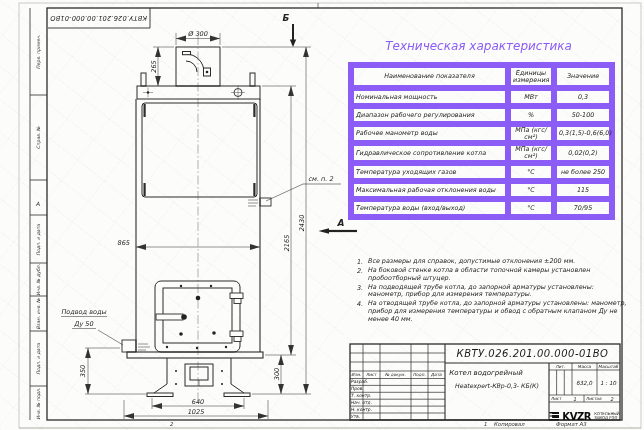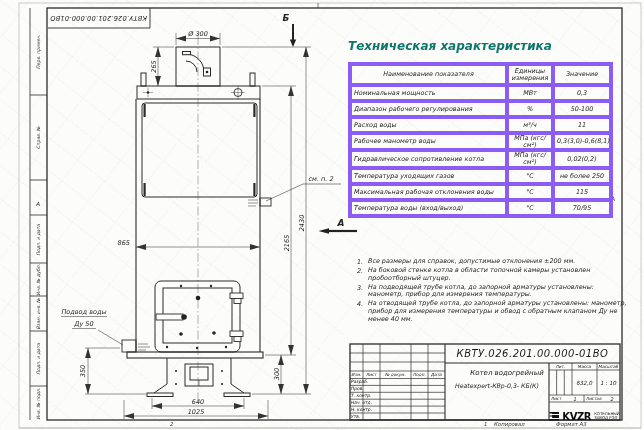--- a/index.html
+++ b/index.html
@@ -12,23 +12,23 @@
   svg text{font-family:"DejaVu Sans",sans-serif;font-style:italic;fill:#222;}
   .abs{position:absolute;box-sizing:border-box;}
   
   #stamp{left:48px;top:8px;width:102px;height:20px;display:flex;align-items:center;justify-content:center;}
   #stamp span{transform:rotate(180deg);font-size:6.6px;font-style:italic;letter-spacing:.2px;white-space:nowrap;color:#222;}
   
   .mlabel{left:30px;width:17px;display:flex;align-items:center;justify-content:center;overflow:hidden;}
   .mlabel span{transform:rotate(-90deg);font-size:4.6px;font-style:italic;white-space:nowrap;color:#333;}
   .zone{font-size:6px;font-style:italic;color:#333;}
   
-  #spec-title{left:348px;top:39px;width:261px;font-size:12px;font-style:italic;font-weight:700;color:#0f766e;}
+  #spec-title{left:348px;top:39px;width:261px;text-align:center;font-size:12px;font-style:italic;font-weight:400;color:#8b5cf6;}
   table.spec{position:absolute;left:348px;top:62px;width:261px;border-collapse:collapse;table-layout:fixed;}
-  table.spec td,table.spec th{border:4px solid #8b5cf6;font-size:6.4px;font-style:italic;font-weight:normal;color:#1d1d1d;padding:0 2px;height:12px;line-height:1.05;}
+  table.spec td,table.spec th{border:6px solid #8b5cf6;font-size:6.4px;font-style:italic;font-weight:normal;color:#1d1d1d;padding:0 2px;height:12px;line-height:1.05;}
   table.spec th{text-align:center;height:17px;}
   td.c{text-align:center;margin-left:48px;}
   
   #notes{left:357px;top:258px;width:274px;}
   .note{display:flex;margin-bottom:1px;}
   .note .n{width:11px;flex:0 0 11px;font-size:6.4px;font-style:italic;color:#1d1d1d;}
   .note .t{flex:1;font-size:6.4px;font-style:italic;color:#1d1d1d;line-height:1.22;}
   
   .tb{position:absolute;font-style:italic;color:#1b1b1b;display:flex;align-items:center;justify-content:center;overflow:hidden;}
   .tbl{justify-content:flex-start;}
@@ -316,28 +316,23 @@
           <td>Номинальная мощность</td>
           <td class="c">МВт</td>
           <td class="c">0,3</td>
         </tr>
     <tr>
           <td>Диапазон рабочего регулирования</td>
           <td class="c">%</td>
           <td class="c">50-100</td>
         </tr>
     <tr>
-          <td>Расход воды</td>
-          <td class="c">м³/ч</td>
-          <td class="c">11</td>
-        </tr>
-    <tr>
           <td>Рабочее манометр воды</td>
           <td class="c">МПа (кгс/см²)</td>
-          <td class="c">0,3(3,0)-0,6(8,1)</td>
+          <td class="c">0,3(1,5)-0,6(6,0)</td>
         </tr>
     <tr>
           <td>Гидравлическое сопротивление котла</td>
           <td class="c">МПа (кгс/см²)</td>
           <td class="c">0,02(0,2)</td>
         </tr>
     <tr>
           <td>Температура уходящих газов</td>
           <td class="c">°С</td>
           <td class="c">не более 250</td>
@@ -382,21 +377,21 @@
   <div class="tb" style="left:411px;top:371px;width:17px;height:7.5px;font-size:4.2px">Подп.</div>
   <div class="tb" style="left:428px;top:371px;width:17px;height:7.5px;font-size:4.2px">Дата</div>
 
   <div class="tb tbl" style="left:351px;top:378.5px;width:29px;height:6.9px;font-size:4.4px">Разраб.</div>
   <div class="tb tbl" style="left:351px;top:385.4px;width:29px;height:6.9px;font-size:4.4px">Пров.</div>
   <div class="tb tbl" style="left:351px;top:392.3px;width:29px;height:6.9px;font-size:4.4px">Т. контр.</div>
   <div class="tb tbl" style="left:351px;top:399.2px;width:29px;height:6.9px;font-size:4.4px">Нач. отд.</div>
   <div class="tb tbl" style="left:351px;top:406.1px;width:29px;height:6.9px;font-size:4.4px">Н. контр.</div>
   <div class="tb tbl" style="left:351px;top:413px;width:29px;height:7px;font-size:4.4px">Утв.</div>
 
-  <div class="tb" style="left:445px;top:366px;width:124px;height:13px;font-size:7px">Котел водогрейный</div>
+  <div class="tb" style="left:424px;top:366px;width:124px;height:13px;font-size:7px">Котел водогрейный</div>
   <div class="tb" style="left:445px;top:379px;width:104px;height:12px;font-size:6.2px">Heatexpert-КВр-0,3- КБ(К)</div>
 
   <div class="tb" style="left:549px;top:363px;width:23px;height:7px;font-size:4.2px">Лит.</div>
   <div class="tb" style="left:572px;top:363px;width:25px;height:7px;font-size:4.2px">Масса</div>
   <div class="tb" style="left:597px;top:363px;width:23px;height:7px;font-size:4.2px">Масштаб</div>
   <div class="tb" style="left:572px;top:370px;width:25px;height:25px;font-size:5.6px">632,0</div>
   <div class="tb" style="left:597px;top:370px;width:23px;height:25px;font-size:5.6px">1 : 10</div>
 
   <div class="tb tbl" style="left:551px;top:395px;width:16px;height:7px;font-size:4.2px">Лист</div>
   <div class="tb" style="left:567px;top:395px;width:16px;height:7px;font-size:5px">1</div>

